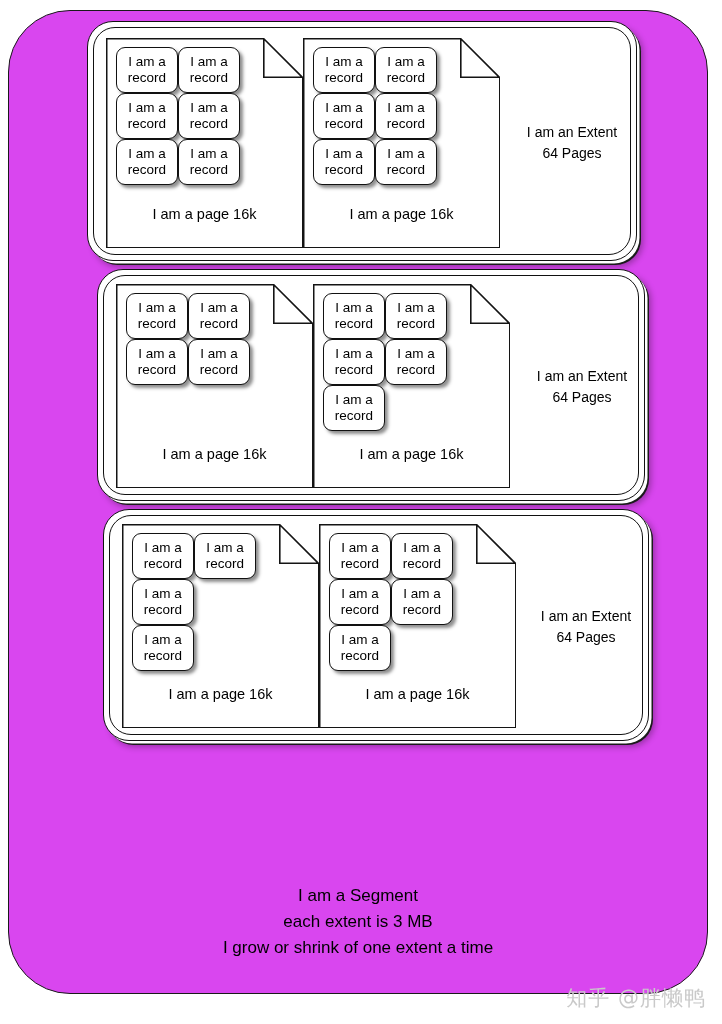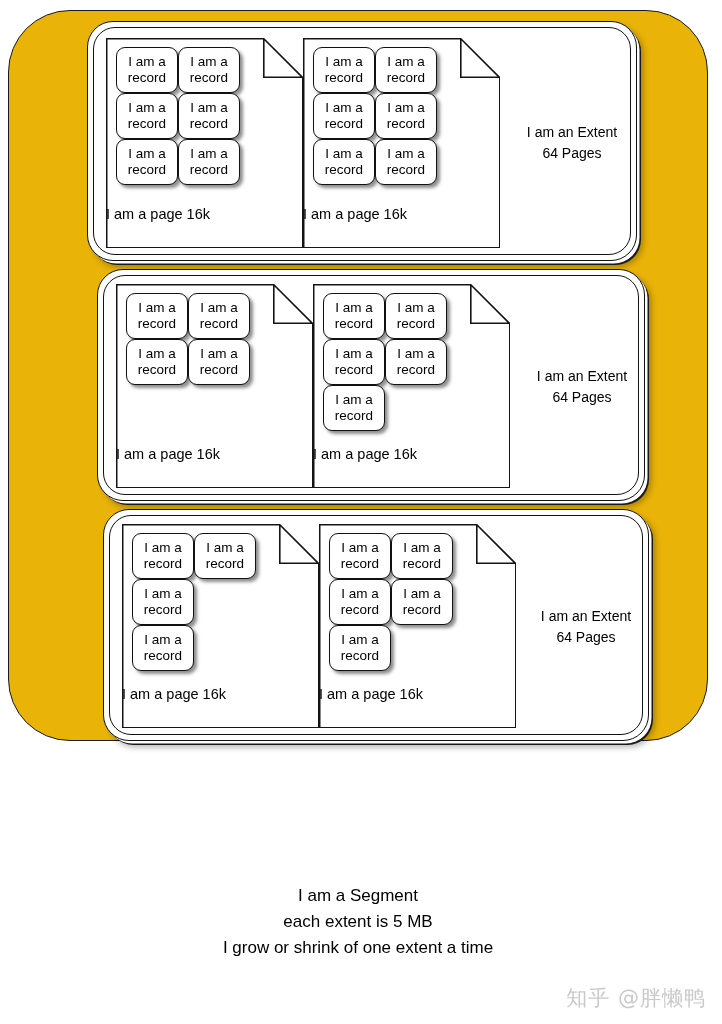--- a/index.html
+++ b/index.html
@@ -15,25 +15,25 @@
     overflow: hidden;
     position: relative;
   }
 
   
   #segment {
     position: absolute;
     left: 8px;
     top: 10px;
     width: 700px;
-    height: 731px;
+    height: 984px;
     box-sizing: border-box;
     border: 1.6px solid #1a1a1a;
     border-radius: 62px;
-    background: #eab308;
+    background: #d946ef;
   }
 
   
   .extent {
     position: absolute;
     box-sizing: border-box;
     border: 1.6px solid #111111;
     border-radius: 26px;
     background: #ffffff;
     box-shadow: 3px 3px 0 -0.5px #ffffff, 4.5px 4.5px 0 -0.5px #1a1a1a,
@@ -89,21 +89,21 @@
     width: 40px;
     height: 40px;
     pointer-events: none;
   }
   .fold svg { display: block; }
 
   .page-label {
     position: absolute;
     left: 0;
     right: 0;
-    text-align: left;
+    text-align: center;
     font-size: 14.5px;
     color: #000000;
   }
 
   
   .record {
     position: absolute;
     box-sizing: border-box;
     border: 1.5px solid #111111;
     border-radius: 9px;
@@ -284,18 +284,18 @@
       <div class="record" style="left:10px; top:101px; width:62px; height:46px;">I am a
 record</div>
       <div class="page-label" style="top:162px;">I am a page 16k</div>
     </div>
 
     <div class="extent-label" style="left:418px; top:96px; width:128px;">I am an Extent
 64 Pages</div>
   </div>
 
   <div id="segment-caption">I am a Segment
-each extent is 5 MB
+each extent is 3 MB
 I grow or shrink of one extent a time</div>
 
 </div>
 
 <div id="watermark">知乎 @胖懒鸭</div>
 
 </body></html>

